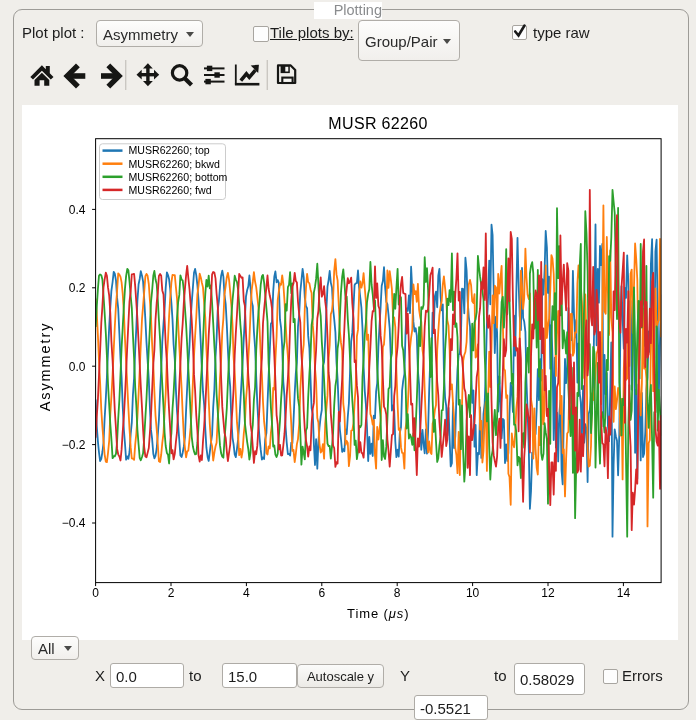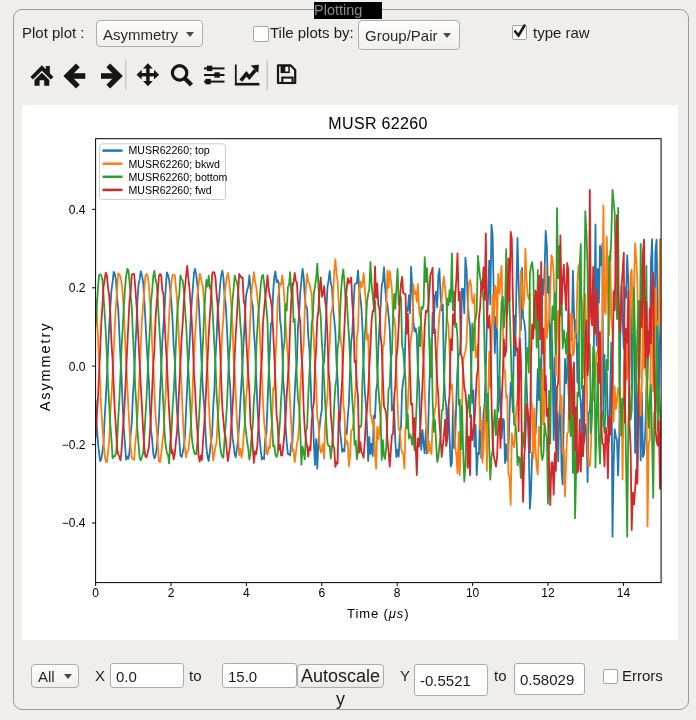--- a/index.html
+++ b/index.html
@@ -3,35 +3,35 @@
 html,body{margin:0;padding:0;}
 body{width:696px;height:720px;background:#f0eeea;font-family:"Liberation Sans",sans-serif;position:relative;overflow:hidden;}
 .abs{position:absolute;}
 .lbl{position:absolute;font-size:15px;line-height:15px;color:#1c1c1c;white-space:nowrap;}
 .combo{position:absolute;background:linear-gradient(#fdfdfc,#f1efec);border:1px solid #b0ada8;border-radius:4px;box-sizing:border-box;font-size:15px;color:#2a2a2a;}
 .combo .t{position:absolute;left:6px;top:50%;transform:translateY(-50%);}
 .combo .a{position:absolute;right:8px;top:50%;margin-top:-2px;width:0;height:0;border-left:4.5px solid transparent;border-right:4.5px solid transparent;border-top:5px solid #4a4a48;}
 .inp{position:absolute;background:#ffffff;border:1px solid #aeaba6;border-radius:3px;box-sizing:border-box;font-size:15px;color:#1c1c1c;}
 .inp .t{position:absolute;left:5px;top:50%;transform:translateY(-50%);}
 .cb{position:absolute;background:#fdfdfd;border:1px solid #a8a5a0;border-radius:2px;box-sizing:border-box;}
-.btn{position:absolute;background:linear-gradient(#fbfbfa,#eceae6);border:1px solid #b0ada8;border-radius:4px;box-sizing:border-box;font-size:18px;color:#1c1c1c;text-align:center;}
+.btn{position:absolute;background:linear-gradient(#fbfbfa,#eceae6);border:1px solid #b0ada8;border-radius:4px;box-sizing:border-box;font-size:13px;color:#1c1c1c;text-align:center;}
 </style></head>
 <body>
 
 <div class="abs" style="left:13px;top:9px;width:674px;height:699px;border:1px solid #9d9b97;border-radius:9px;"></div>
-<div class="abs" style="left:314px;top:2px;width:68px;height:17px;background:#000000;text-align:left;font-size:14.5px;line-height:16px;color:#8a8c8e;">Plotting</div>
+<div class="abs" style="left:314px;top:2px;width:68px;height:17px;background:#ffffff;text-align:right;font-size:14.5px;line-height:16px;color:#8a8c8e;">Plotting</div>
 
 <div class="lbl" style="left:22px;top:24.8px;">Plot plot :</div>
 <div class="combo" style="left:96px;top:20px;width:107px;height:27px;">
     <span class="t">Asymmetry</span>
     <span class="a"></span>
   </div>
 <div class="cb" style="left:253px;top:26px;width:16px;height:16px;"></div>
-<div class="lbl" style="left:270px;top:24.8px;">Tile plots by:</div>
-<div class="combo" style="left:358px;top:20px;width:102px;height:30px;">
+<div class="lbl" style="left:270px;top:24.8px;text-decoration:underline;">Tile plots by:</div>
+<div class="combo" style="left:358px;top:20px;width:102px;height:41px;">
     <span class="t">Group/Pair</span>
     <span class="a"></span>
   </div>
 <div class="cb" style="left:512px;top:25px;width:15px;height:15px;"></div>
 <svg class="abs" style="left:512px;top:23px" width="18" height="18" viewBox="0 0 18 18">
     <path d="M3.2 8.5 L6.5 12.5 L12.5 2.5" fill="none" stroke="#1a1a1a" stroke-width="2.6" stroke-linecap="round"></path>
   </svg>
 <div class="lbl" style="left:533px;top:24.8px;">type raw</div>
 
 <svg class="abs" style="left:25px;top:56px" width="280" height="38" viewBox="25 56 280 38" fill="#161614">
@@ -130,35 +130,35 @@
     <line x1="102.5" y1="150.6" x2="122.5" y2="150.6" stroke="#1f77b4" stroke-width="2.5"></line>
     <text x="128.5" y="154.4" font-size="10.6" fill="#000">MUSR62260; top</text>
     <line x1="102.5" y1="163.7" x2="122.5" y2="163.7" stroke="#ff7f0e" stroke-width="2.5"></line>
     <text x="128.5" y="167.5" font-size="10.6" fill="#000">MUSR62260; bkwd</text>
     <line x1="102.5" y1="176.8" x2="122.5" y2="176.8" stroke="#2ca02c" stroke-width="2.5"></line>
     <text x="128.5" y="180.6" font-size="10.6" fill="#000">MUSR62260; bottom</text>
     <line x1="102.5" y1="189.9" x2="122.5" y2="189.9" stroke="#d62728" stroke-width="2.5"></line>
     <text x="128.5" y="193.7" font-size="10.6" fill="#000">MUSR62260; fwd</text>
 </svg>
 
-<div class="combo" style="left:31px;top:664px;width:48px;height:24px;">
+<div class="combo" style="left:31px;top:636px;width:48px;height:24px;">
     <span class="t" style="left:6px;">All</span>
     <span class="a" style="right:6px;"></span>
   </div>
 <div class="lbl" style="left:95px;top:668px;">X</div>
 <div class="inp" style="left:110px;top:663px;width:74px;height:25px;">
     <span class="t">0.0</span>
   </div>
 <div class="lbl" style="left:189px;top:668px;">to</div>
 <div class="inp" style="left:222px;top:663px;width:75px;height:25px;">
     <span class="t">15.0</span>
   </div>
 <div class="btn" style="left:297px;top:664px;width:87px;height:24px;line-height:23px;">Autoscale y</div>
 <div class="lbl" style="left:400px;top:668px;">Y</div>
-<div class="inp" style="left:414px;top:664px;width:74px;height:32px;">
+<div class="inp" style="left:414px;top:695px;width:74px;height:25px;">
     <span class="t">-0.5521</span>
   </div>
 <div class="lbl" style="left:494px;top:668px;">to</div>
 <div class="inp" style="left:514px;top:663px;width:71px;height:32px;">
     <span class="t">0.58029</span>
   </div>
 <div class="cb" style="left:603px;top:669px;width:15px;height:15px;"></div>
 <div class="lbl" style="left:622px;top:668px;text-align:center;">Errors</div>
 
 </body></html>

